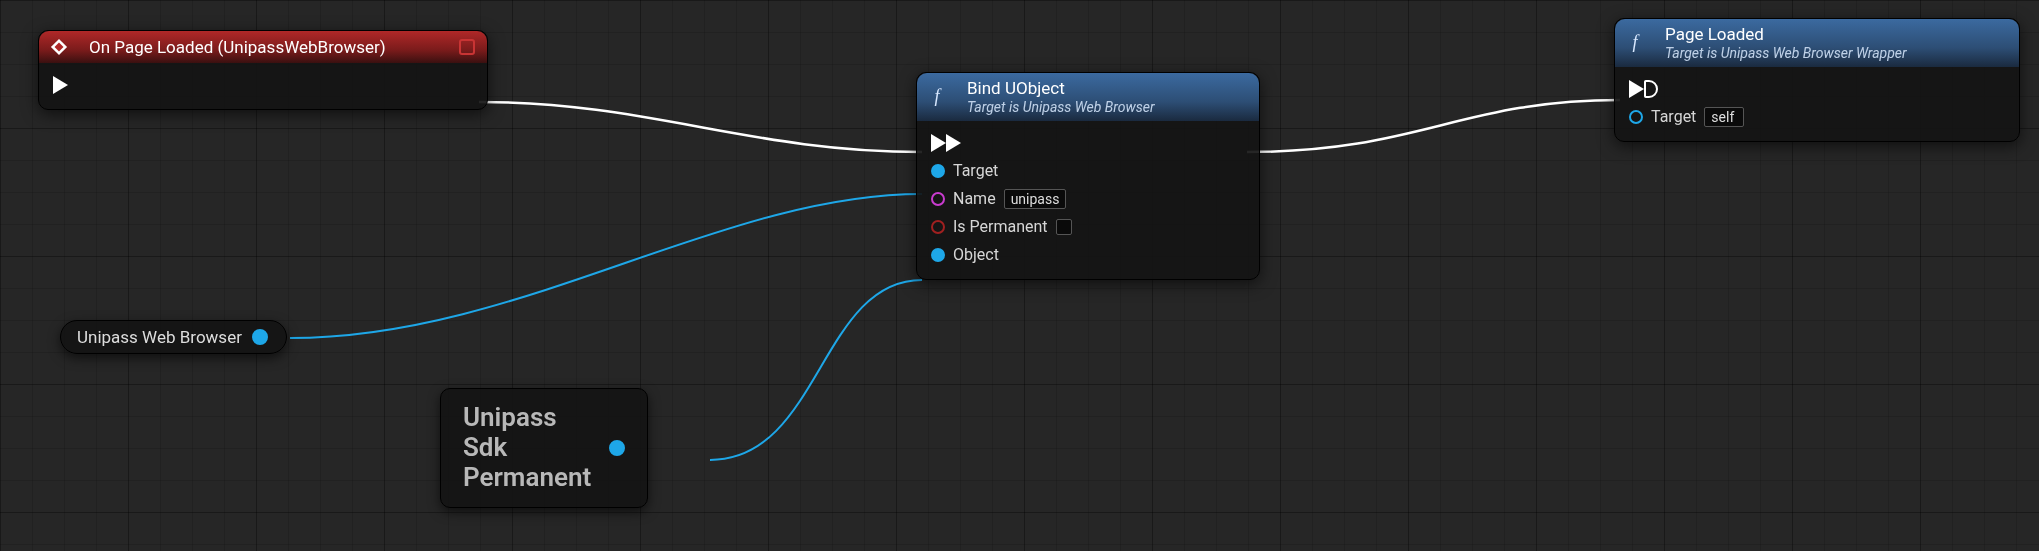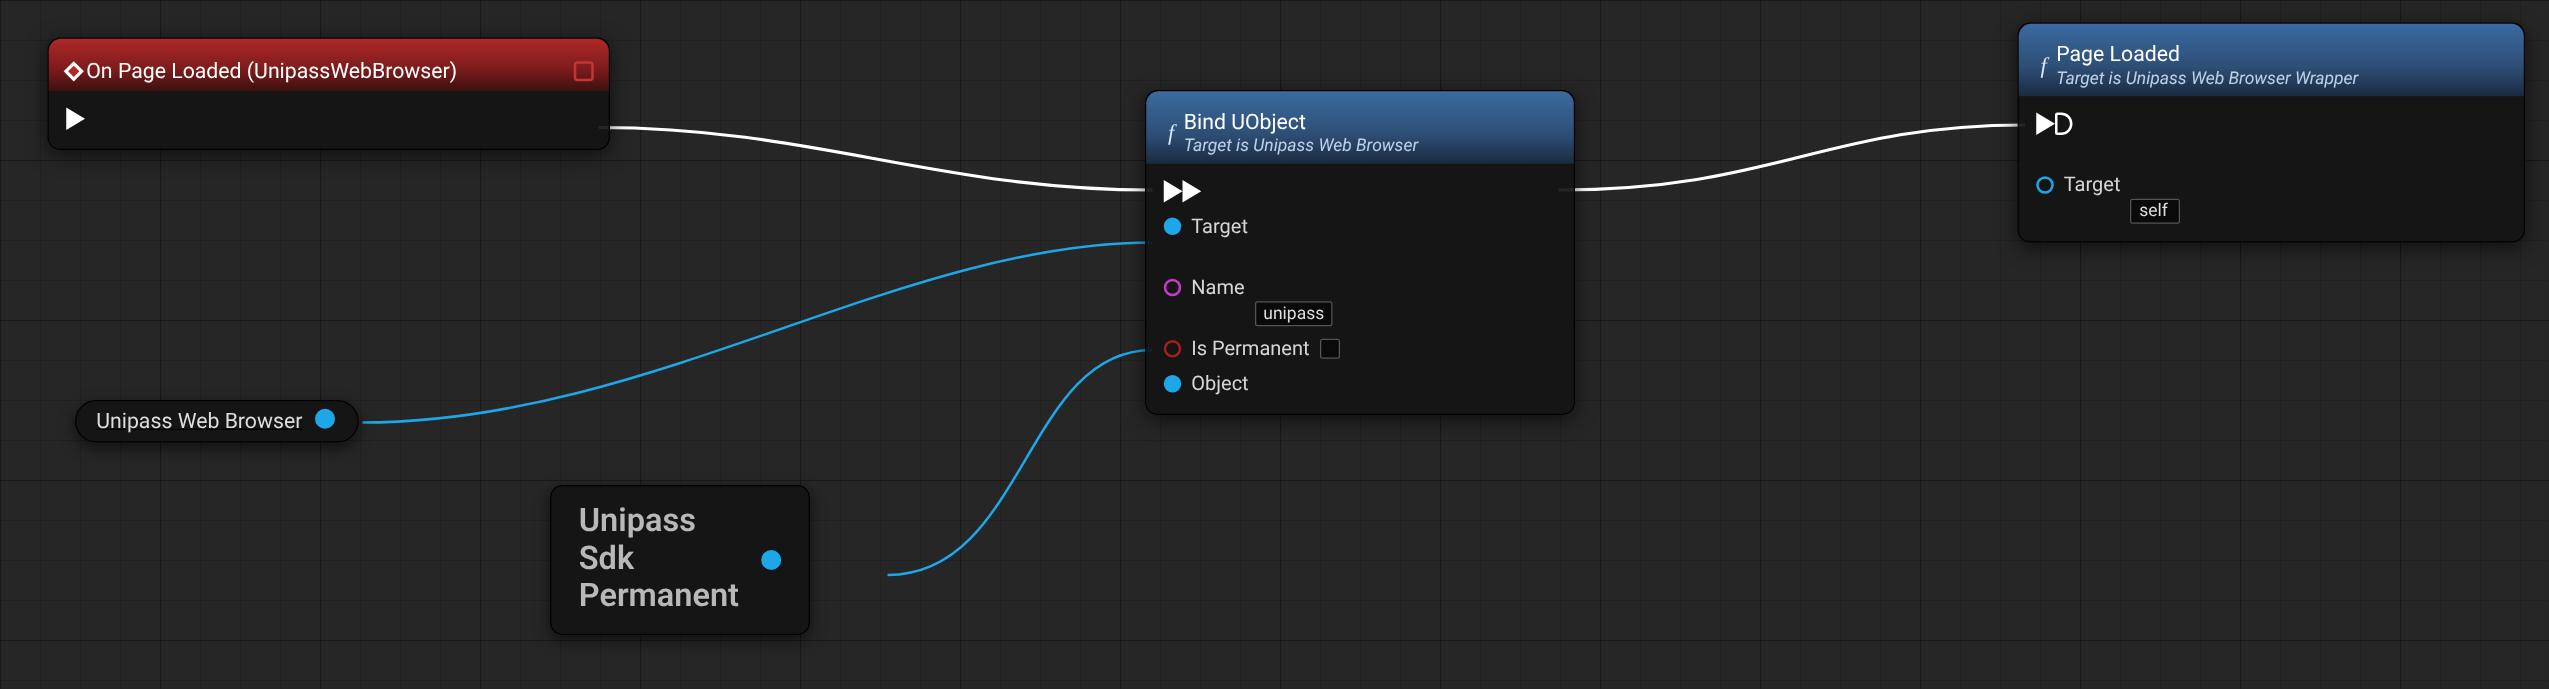--- a/index.html
+++ b/index.html
@@ -19,25 +19,25 @@
 }
 .node {
   position: absolute;
   background: rgba(20,20,20,0.92);
   border: 1px solid #000;
   border-radius: 10px;
   box-shadow: 0 4px 16px rgba(0,0,0,0.6);
   color: #ddd;
 }
 .node-header {
-  padding: 16px 12px 6px 10px;
+  padding: 6px 12px 6px 10px;
   border-radius: 10px 10px 0 0;
   display: flex;
   align-items: center;
-  gap: 0;
+  gap: 20px;
   font-size: 17px;
 }
 .node-header.red {
   background: linear-gradient(to bottom, #b02828 0%, #7a1b1b 60%, #3a1010 100%);
   color: #fff;
 }
 .node-header.blue {
   background: linear-gradient(to bottom, #3b6aa0 0%, #2d4e75 60%, #1a2a3f 100%);
   color: #fff;
 }
@@ -72,31 +72,30 @@
 .data-pin {
   width:14px; height:14px; border-radius:50%;
   display:inline-block;
 }
 .data-pin.obj-filled { background:#1ea7e8; border:2px solid #1ea7e8; }
 .data-pin.obj-hollow { border:2px solid #1ea7e8; background:transparent; }
 .data-pin.name-hollow { border:2px solid #c93bcf; background:transparent; }
 .data-pin.bool-hollow { border:2px solid #a02020; background:transparent; }
 .pin-input {
   background:rgba(0,0,0,0.5); border:1px solid #555; color:#ddd;
-  font-size:14px; padding:1px 6px; border-radius:2px; min-width:40px;margin-top:42px;
+  font-size:14px; padding:1px 6px; border-radius:2px; min-width:40px;
 }
 .pin-checkbox {
   width:16px; height:16px; background:rgba(0,0,0,0.5); border:1px solid #555; border-radius:2px;
 }
 .var-node {
   position:absolute; background:rgba(20,20,20,0.92);
   border:1px solid #000; border-radius:18px;
-  padding:6px 18px 6px 16px; display:flex; gap:10px;
+  padding:6px 18px 6px 16px; display:flex; align-items:center; gap:10px;
   box-shadow: 0 4px 12px rgba(0,0,0,0.6);
-  text-decoration: underline;
 }
 .var-node .var-label { font-size:17px; color:#ddd; }
 .subsystem-node {
   position:absolute; background:rgba(20,20,20,0.92);
   border:1px solid #000; border-radius:10px;
   padding: 14px 22px; display:flex; align-items:center; gap:18px;
   box-shadow: 0 4px 12px rgba(0,0,0,0.6);
 }
 .subsystem-node .sub-label {
   font-size:26px; font-weight:600; color:#b8b8b8; line-height:1.15;

